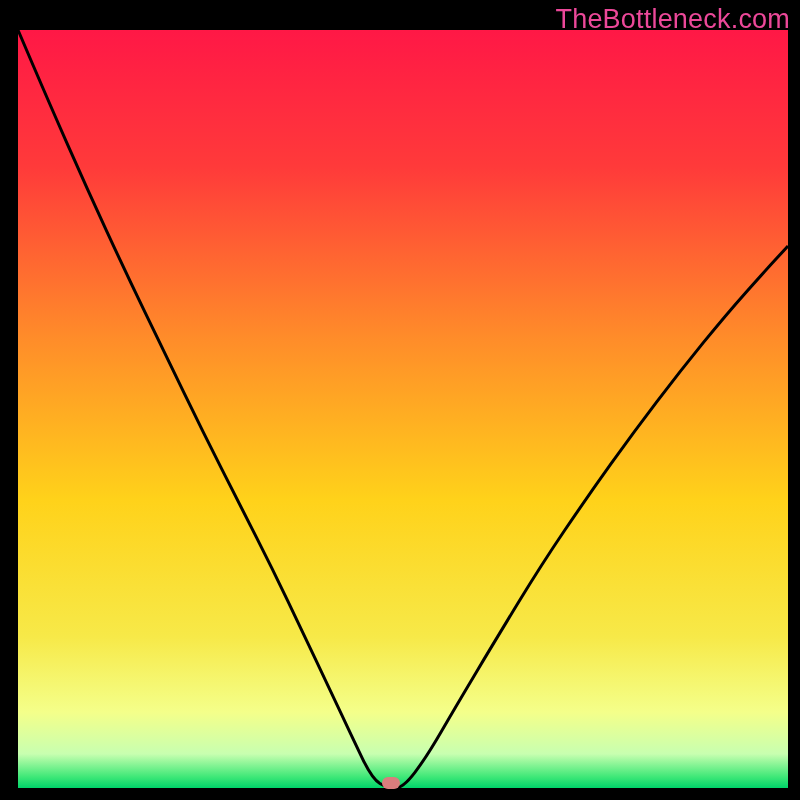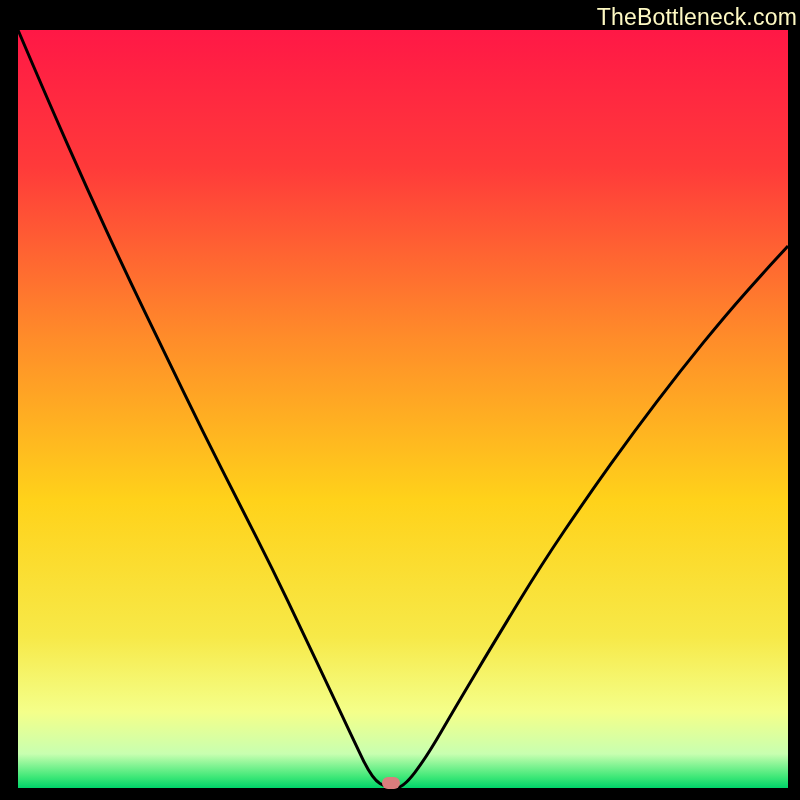--- a/index.html
+++ b/index.html
@@ -12,25 +12,25 @@
   }
   .wrap {
     position: relative;
     width: 800px;
     height: 800px;
     background: #000;
   }
   .watermark {
     position: absolute;
     top: 4px;
-    right: 3px;
+    right: 10px;
     font-family: Arial, Helvetica, sans-serif;
-    font-size: 23px;
+    font-size: 27px;
     font-weight: 500;
-    color: #fef9c3;
+    color: #ec4899;
     letter-spacing: 0.2px;
     z-index: 3;
   }
   svg.plot {
     position: absolute;
     left: 0;
     top: 0;
     width: 800px;
     height: 800px;
     z-index: 1;

